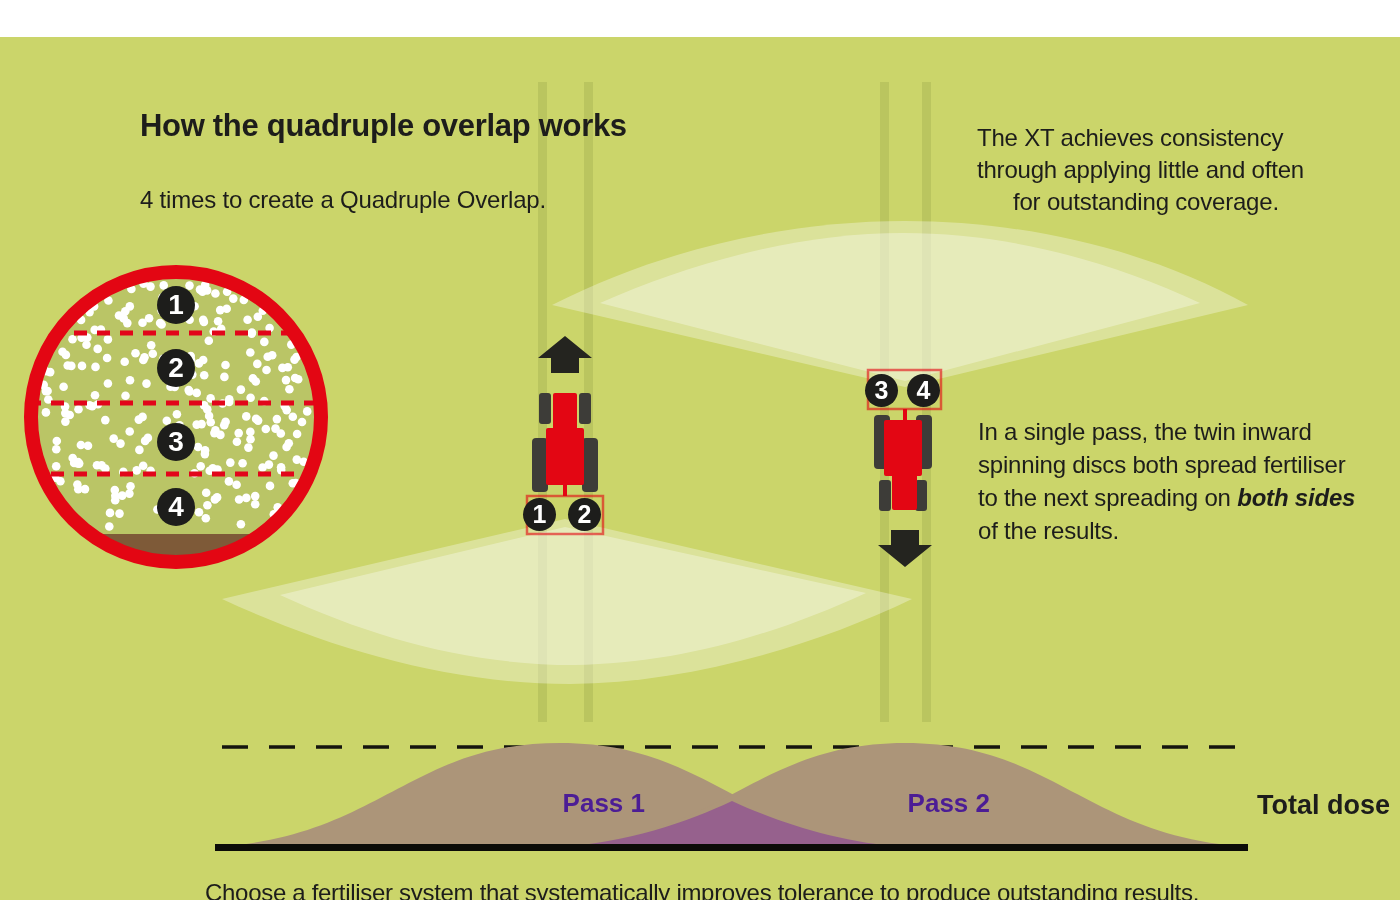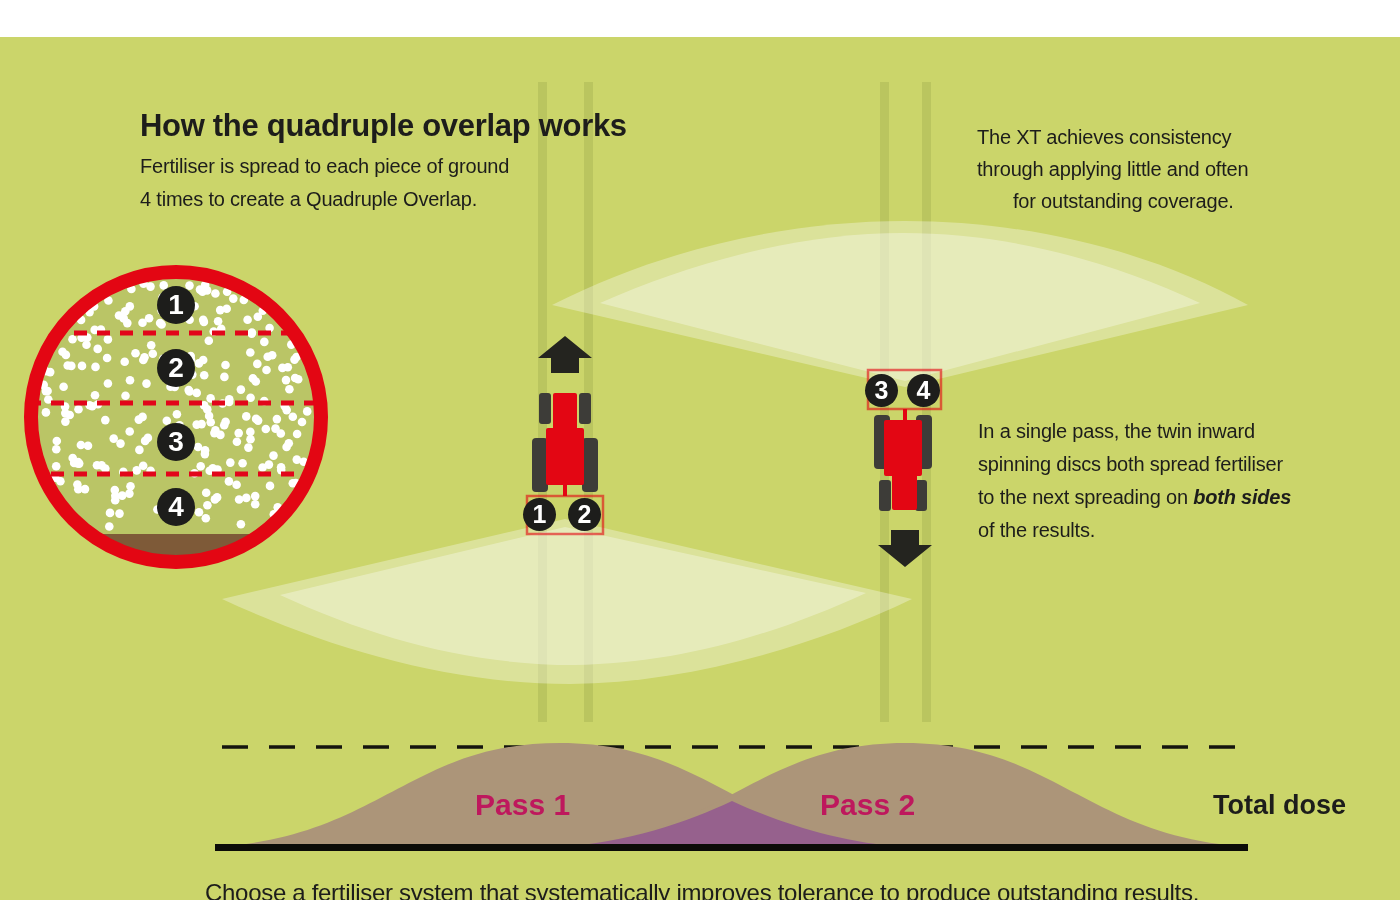--- a/index.html
+++ b/index.html
@@ -20,29 +20,29 @@
   .inset-dash{stroke:#e2051a;stroke-width:5;stroke-dasharray:13 10;}
   .soil{fill:var(--soil_brown,#7e5a38);}
   .dot{fill:#ffffff;}
   .dose-dash{stroke:#15150e;stroke-width:3.5;stroke-dasharray:26 21;}
   .curve{fill:var(--curve_taupe,#ac9579);}
   .overlap{fill:var(--overlap_purple,#96618d);}
   .baseline{fill:#0c0c08;}
 
   .txt{position:absolute;white-space:nowrap;}
   .title{font-size:31px;font-weight:bold;letter-spacing:-.3px;}
-  .body-text{font-size:20px;line-height:33px;letter-spacing:-.2px;}
+  .body-text{font-size:24px;line-height:33px;letter-spacing:-.2px;}
   .badge{
     position:absolute;border-radius:50%;background:var(--badge_black,#1d1d1b);
     color:#fff;display:flex;align-items:center;justify-content:center;
     font-weight:bold;
   }
   .badge.inset{width:38px;height:38px;font-size:28px;}
   .badge.small{width:33px;height:33px;font-size:25px;}
-  .pass-label{font-size:30px;font-weight:bold;color:#be185d;text-align:left;width:170px;}
+  .pass-label{font-size:26px;font-weight:bold;color:#4c1d95;text-align:right;width:170px;}
   .total-label{font-size:27px;font-weight:bold;text-align:right;width:170px;}
   .footer{font-size:24px;letter-spacing:-.3px;}
   b{font-weight:bold;font-style:italic;}
 </style>
 </head>
 <body>
 
 <div id="stage">
 
   <svg id="gfx" width="1400" height="900" viewBox="0 0 1400 900">
@@ -351,21 +351,20 @@
     <g>
       <line class="dose-dash" x1="222" y1="710" x2="1245" y2="710"></line>
       <path class="curve" d="M215,810 C380,800 410,706 560,706 C710,706 740,800 905,810 Z"></path>
       <path class="curve" d="M560,810 C725,800 755,706 905,706 C1055,706 1085,800 1250,810 Z"></path>
       <path class="overlap" d="M560,810 C625,806 688,785 732,764 C777,785 840,806 905,810 Z"></path>
       <rect class="baseline" x="215" y="807" width="1033" height="7"></rect>
     </g>
   </svg>
 
   <div class="txt title" style="left:140px;top:71px">How the quadruple overlap works</div>
-  <div class="txt body-text" style="left:140px;top:113px">Fertiliser is spread to each piece of ground</div>
   <div class="txt body-text" style="left:140px;top:146px">4 times to create a  Quadruple Overlap.</div>
 
   <div class="txt body-text" style="left:977px;top:84px">The XT achieves consistency</div>
   <div class="txt body-text" style="left:977px;top:116px">through applying little and often</div>
   <div class="txt body-text" style="left:1013px;top:148px">for outstanding coverage.</div>
 
   <div class="txt body-text" style="left:978px;top:378px">In a single pass, the twin inward</div>
   <div class="txt body-text" style="left:978px;top:411px">spinning discs both spread fertiliser</div>
   <div class="txt body-text" style="left:978px;top:444px"><span>to the next spreading on </span><b>both sides</b></div>
   <div class="txt body-text" style="left:978px;top:477px">of the results.</div>
@@ -375,16 +374,16 @@
   <div class="badge inset" style="left:157px;top:386px">3</div>
   <div class="badge inset" style="left:157px;top:451px">4</div>
 
   <div class="badge small" style="left:523px;top:461px">1</div>
   <div class="badge small" style="left:568px;top:461px">2</div>
   <div class="badge small" style="left:865px;top:337px">3</div>
   <div class="badge small" style="left:907px;top:337px">4</div>
 
   <div class="txt pass-label" style="left:475px;top:751px">Pass 1</div>
   <div class="txt pass-label" style="left:820px;top:751px">Pass 2</div>
-  <div class="txt total-label" style="left:1176px;top:753px">Total dose</div>
+  <div class="txt total-label" style="left:1220px;top:753px">Total dose</div>
 
   <div class="txt footer" style="left:205px;top:842px">Choose a fertiliser system that systematically improves tolerance to produce outstanding results.</div>
 </div>
 
 </body></html>

